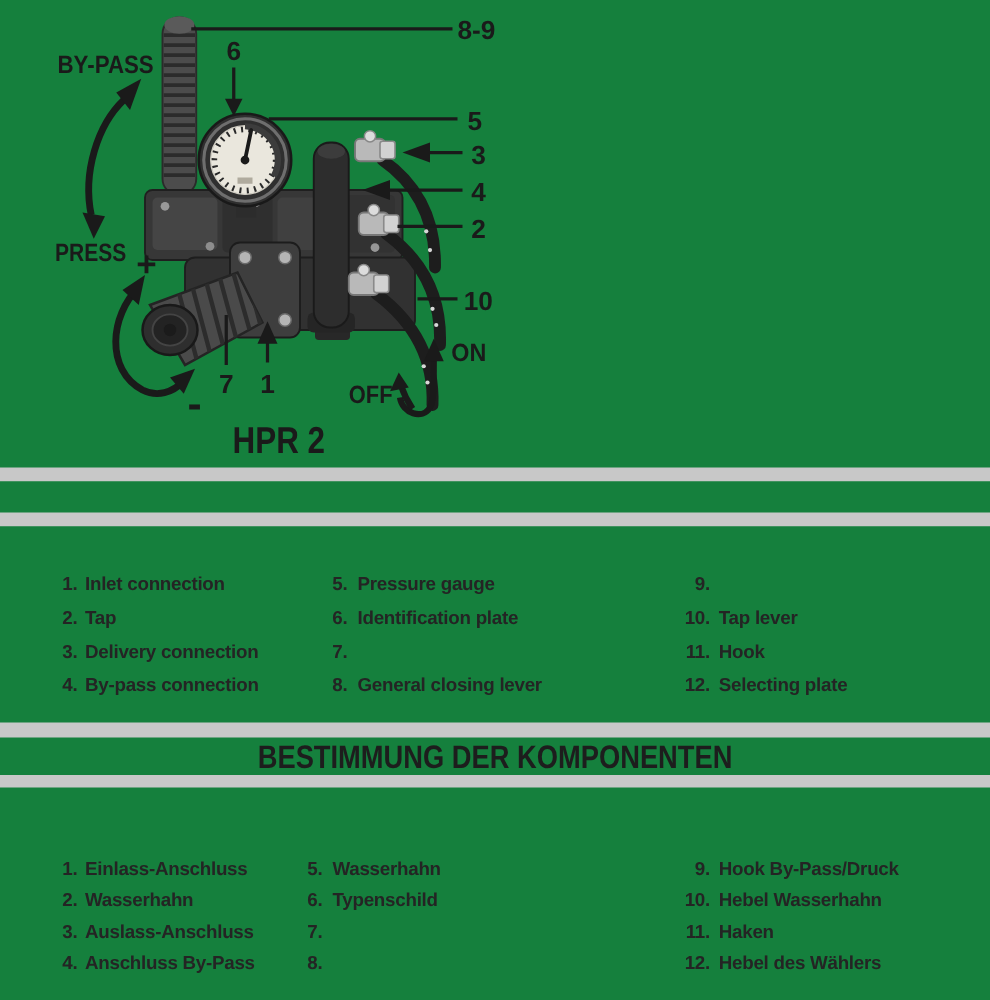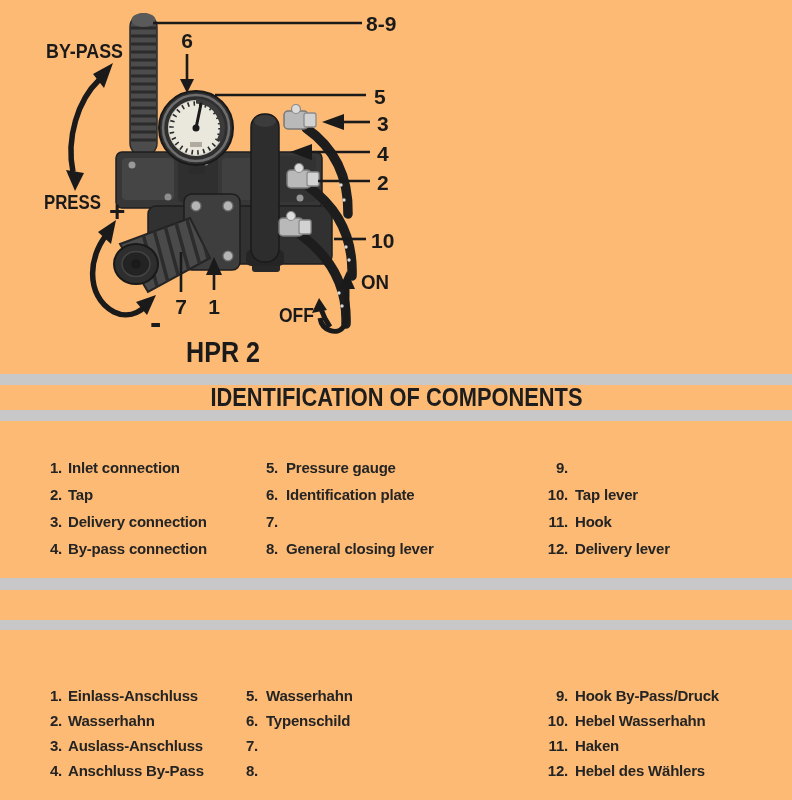--- a/index.html
+++ b/index.html
@@ -1,16 +1,16 @@
 <!DOCTYPE html>
 <html><head>
 <meta charset="utf-8">
 <style>
   html,body{margin:0;padding:0;background:#ffffff;}
-  .page{position:relative;width:792px;height:800px;background:#fdba74;overflow:hidden;
+  .page{position:relative;width:792px;height:800px;background:#15803d;overflow:hidden;
         font-family:"Liberation Sans",sans-serif;color:#231f20;}
   .fig{position:absolute;top:0;left:0;}
   .band{position:absolute;left:0;width:792px;background:#c8c8c8;}
   #band1{top:374px;height:11px}
   #band2{top:410px;height:11px}
   #band3{top:578px;height:12px}
   #band4{top:620px;height:10px}
   .sec-title{position:absolute;left:0;width:792px;margin:0;text-align:center;
              font-weight:bold;color:#1d1d1d;}
   #title-en{top:384px;font-size:26px;line-height:26px;}
@@ -171,21 +171,20 @@
     <text class="word" x="46" y="58" textLength="77" lengthAdjust="spacingAndGlyphs">BY-PASS</text>
     <text class="word" x="44" y="209" textLength="57" lengthAdjust="spacingAndGlyphs">PRESS</text>
     <text x="109" y="221" font-size="28" font-weight="bold">+</text>
     <text x="150" y="334" font-size="34" font-weight="bold">-</text>
     <text class="word" x="279" y="322" textLength="35" lengthAdjust="spacingAndGlyphs">OFF</text>
     <text class="word" x="361" y="289" textLength="28" lengthAdjust="spacingAndGlyphs">ON</text>
     <text x="186" y="362" font-size="30" font-weight="bold" textLength="74" lengthAdjust="spacingAndGlyphs">HPR 2</text>
   </svg>
 
   <div class="band" id="band1"></div>
-  <h2 class="sec-title" id="title-en"><span>IDENTIFICATION OF COMPONENTS</span></h2>
   <div class="band" id="band2"></div>
 
   <div class="col en c1">
     <div class="li">
         <span class="n">1.</span>
         <span class="t">Inlet connection</span>
       </div>
     <div class="li">
         <span class="n">2.</span>
         <span class="t">Tap</span>
@@ -223,25 +222,26 @@
     <div class="li">
         <span class="n">10.</span>
         <span class="t">Tap lever</span>
       </div>
     <div class="li">
         <span class="n">11.</span>
         <span class="t">Hook</span>
       </div>
     <div class="li">
         <span class="n">12.</span>
-        <span class="t">Delivery lever</span>
+        <span class="t">Selecting plate</span>
       </div>
   </div>
 
   <div class="band" id="band3"></div>
+  <h2 class="sec-title" id="title-de"><span>BESTIMMUNG DER KOMPONENTEN</span></h2>
   <div class="band" id="band4"></div>
 
   <div class="col de c1">
     <div class="li">
         <span class="n">1.</span>
         <span class="t">Einlass-Anschluss</span>
       </div>
     <div class="li">
         <span class="n">2.</span>
         <span class="t">Wasserhahn</span>

